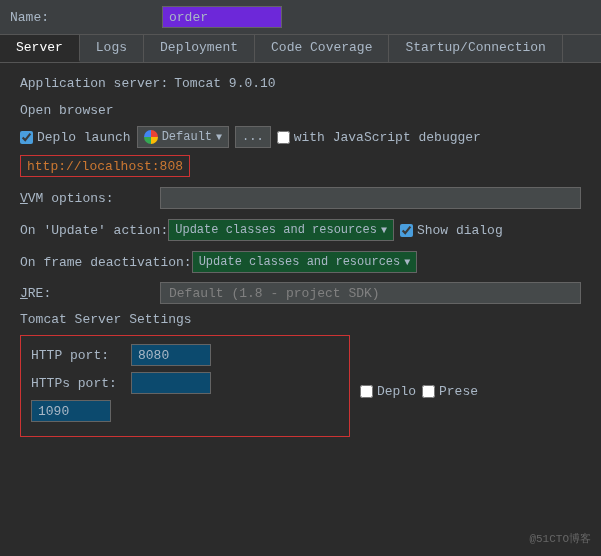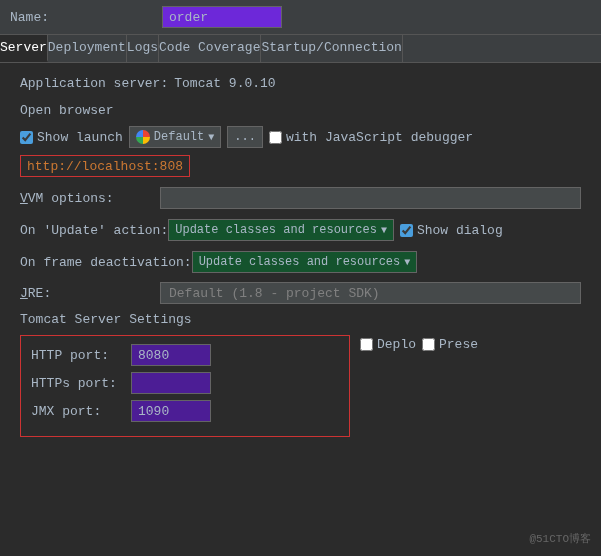--- a/index.html
+++ b/index.html
@@ -37,21 +37,21 @@
       width: 120px;
     }
 
     .tabs {
       background: #3c3f41;
       display: flex;
       border-bottom: 1px solid #555;
     }
 
     .tab {
-      padding: 5px 0;
+      padding: 5px 16px;
       font-size: 13px;
       color: #a9b7c6;
       cursor: pointer;
       border-right: 1px solid #555;
       font-family: 'Courier New', Courier, monospace;
     }
 
     .tab.active {
       background: #2b2b2b;
       color: #ffffff;
@@ -230,21 +230,21 @@
       margin-bottom: 6px;
     }
 
     .port-label {
       color: #a9b7c6;
       min-width: 100px;
       font-size: 13px;
     }
 
     .port-input {
-      background: #4c1d95;
+      background: #0c4a6e;
       border: 1px solid #646464;
       color: #a9b7c6;
       padding: 2px 6px;
       font-size: 13px;
       font-family: 'Courier New', Courier, monospace;
       height: 22px;
       width: 80px;
     }
 
     .watermark {
@@ -274,39 +274,39 @@
 </head>
 <body>
 
 <div class="top-bar">
   <label class="label">Name:</label>
   <input type="text" class="input-field" style="width: 120px; flex: 0 0 auto;" value="order">
 </div>
 
 <div class="tabs">
   <div class="tab active">Server</div>
+  <div class="tab">Logs</div>
   <div class="tab">Deployment</div>
-  <div class="tab">Logs</div>
   <div class="tab">Code Coverage</div>
   <div class="tab">Startup/Connection</div>
 </div>
 
 <div class="content">
 
   <div class="row">
     <span class="label">Application server:</span>
     <span class="value-text">Tomcat 9.0.10</span>
   </div>
 
   <div>
     <div class="section-title">Open browser</div>
     <div class="open-browser-row">
       <label class="checkbox-label">
         <input type="checkbox" class="checkbox-input" checked="" style="">
-        <span>Show launch</span>
+        <span>Deplo launch</span>
       </label>
 
       <button class="dropdown-btn">
         <span class="chrome-icon"></span>
         <span>Default</span>
         <span class="chevron">▼</span>
       </button>
 
       <button class="ellipsis-btn">...</button>
 
@@ -350,32 +350,31 @@
   </div>
 
   <div class="jre-row">
     <span class="label">
       <span style="text-decoration:underline;">J</span><span>RE:</span>
     </span>
     <input type="text" class="jre-select" value="Default (1.8 - project SDK)" style="">
   </div>
 
   <div class="section-title">Tomcat Server Settings</div>
-  <div style="display:flex; align-items:flex-start; gap:10px;">
+  <div style="display:flex; align-items:center; gap:10px;">
     <div class="tomcat-settings" style="flex:1;max-width:330px;">
       <div class="port-row">
         <span class="port-label">HTTP port:</span>
         <input type="text" class="port-input" value="8080" style="">
       </div>
       <div class="port-row">
         <span class="port-label">HTTPs port:</span>
         <input type="text" class="port-input" style="">
       </div>
       <div class="port-row">
-        <span class="port-label">JMX port:</span>
         <input type="text" class="port-input" value="1090" style="">
       </div>
     </div>
     <div style="display:flex;flex-direction:row;gap:6px;padding-top:2px;">
       <label class="checkbox-label">
         <input type="checkbox" class="checkbox-input" style="">
         <span>Deplo</span>
       </label>
       <label class="checkbox-label">
         <input type="checkbox" class="checkbox-input" style="">

